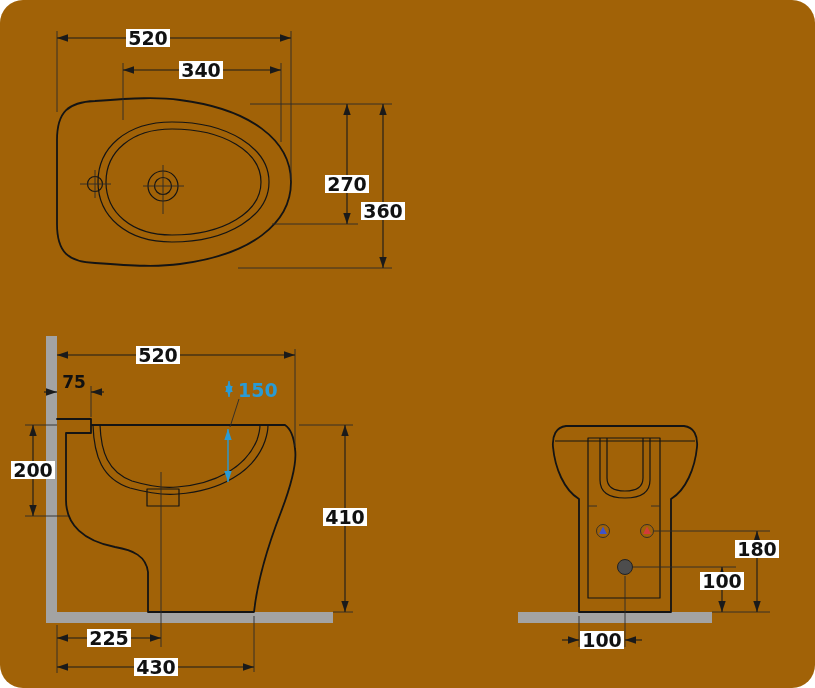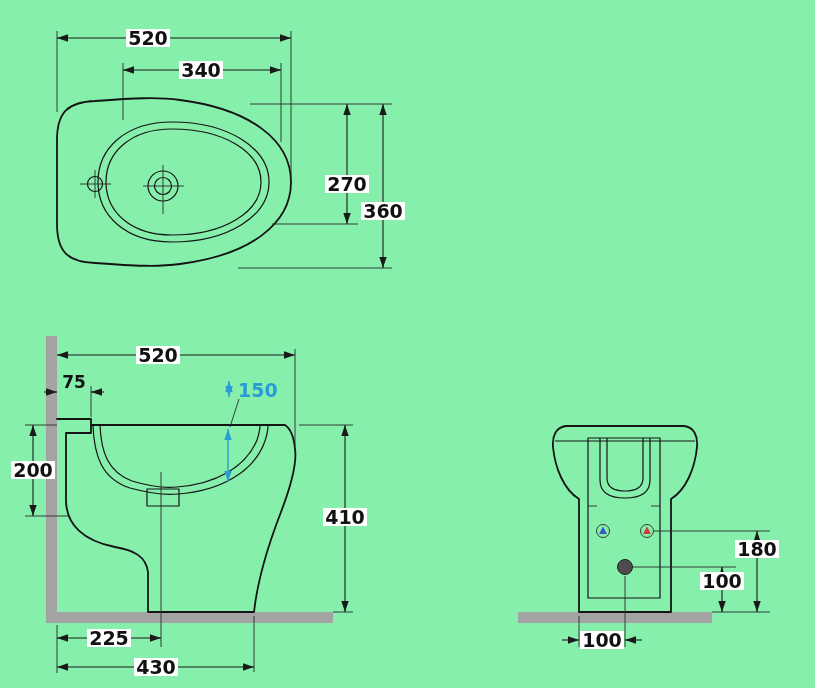--- a/index.html
+++ b/index.html
@@ -1,16 +1,16 @@
 <!DOCTYPE html>
 <html><head>
 <meta charset="utf-8">
 <style>
   html,body { margin:0; padding:0; background:#ffffff; }
-  .stage { position:relative; width:815px; height:688px; background:#86efac; overflow:hidden; }
+  .stage { position:relative; width:815px; height:688px; background:#a16207; overflow:hidden;border-radius:23px; }
   svg { display:block; }
   .outline { fill:none; stroke:#141414; stroke-width:1.8; stroke-linejoin:round; stroke-linecap:round; }
   .detail  { fill:none; stroke:#141414; stroke-width:1.2; stroke-linejoin:round; }
   .thin    { fill:none; stroke:#2a2a2a; stroke-width:0.9; }
   .dimline { fill:none; stroke:#1a1a1a; stroke-width:1.1; }
   .extline { fill:none; stroke:#2a2a2a; stroke-width:0.9; }
   .wallfloor { fill:#a3a3a3; stroke:none; }
   .labelbg { fill:#ffffff; stroke:none; }
   .dim { font-family:"DejaVu Sans", sans-serif; font-size:19px; font-weight:bold; fill:#111; text-anchor:middle; }
   .dim-small { font-size:17px; }

